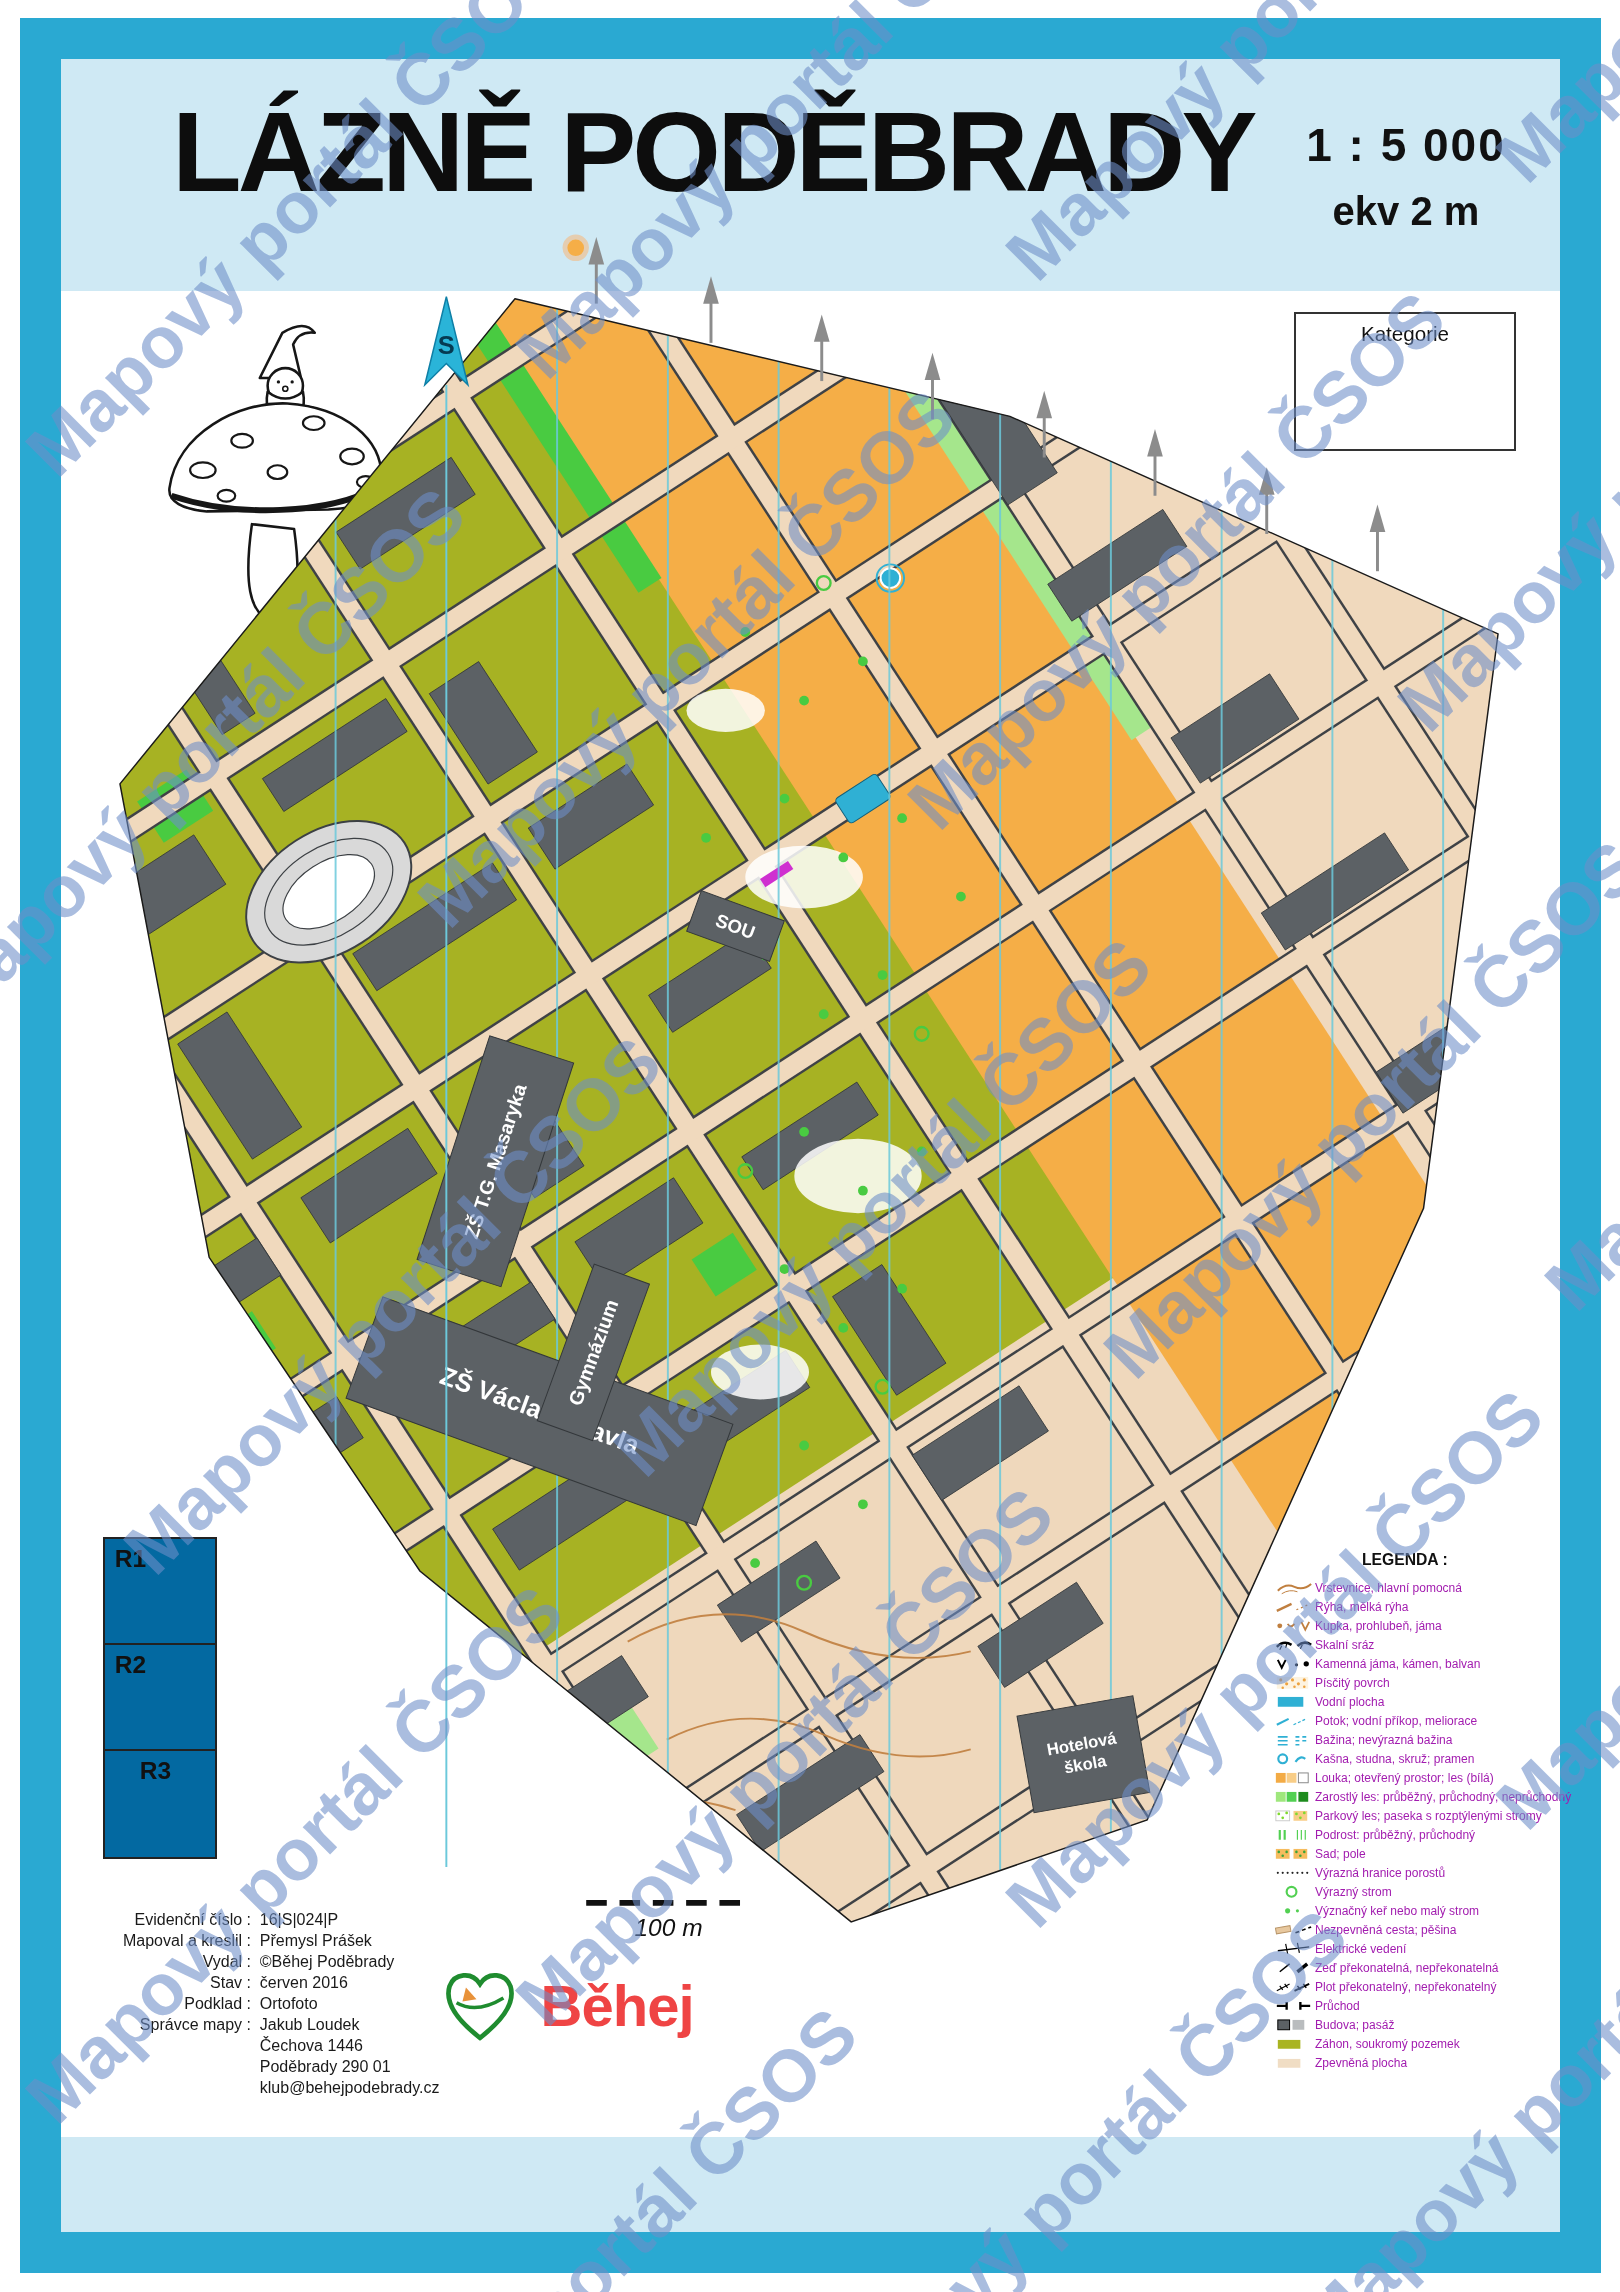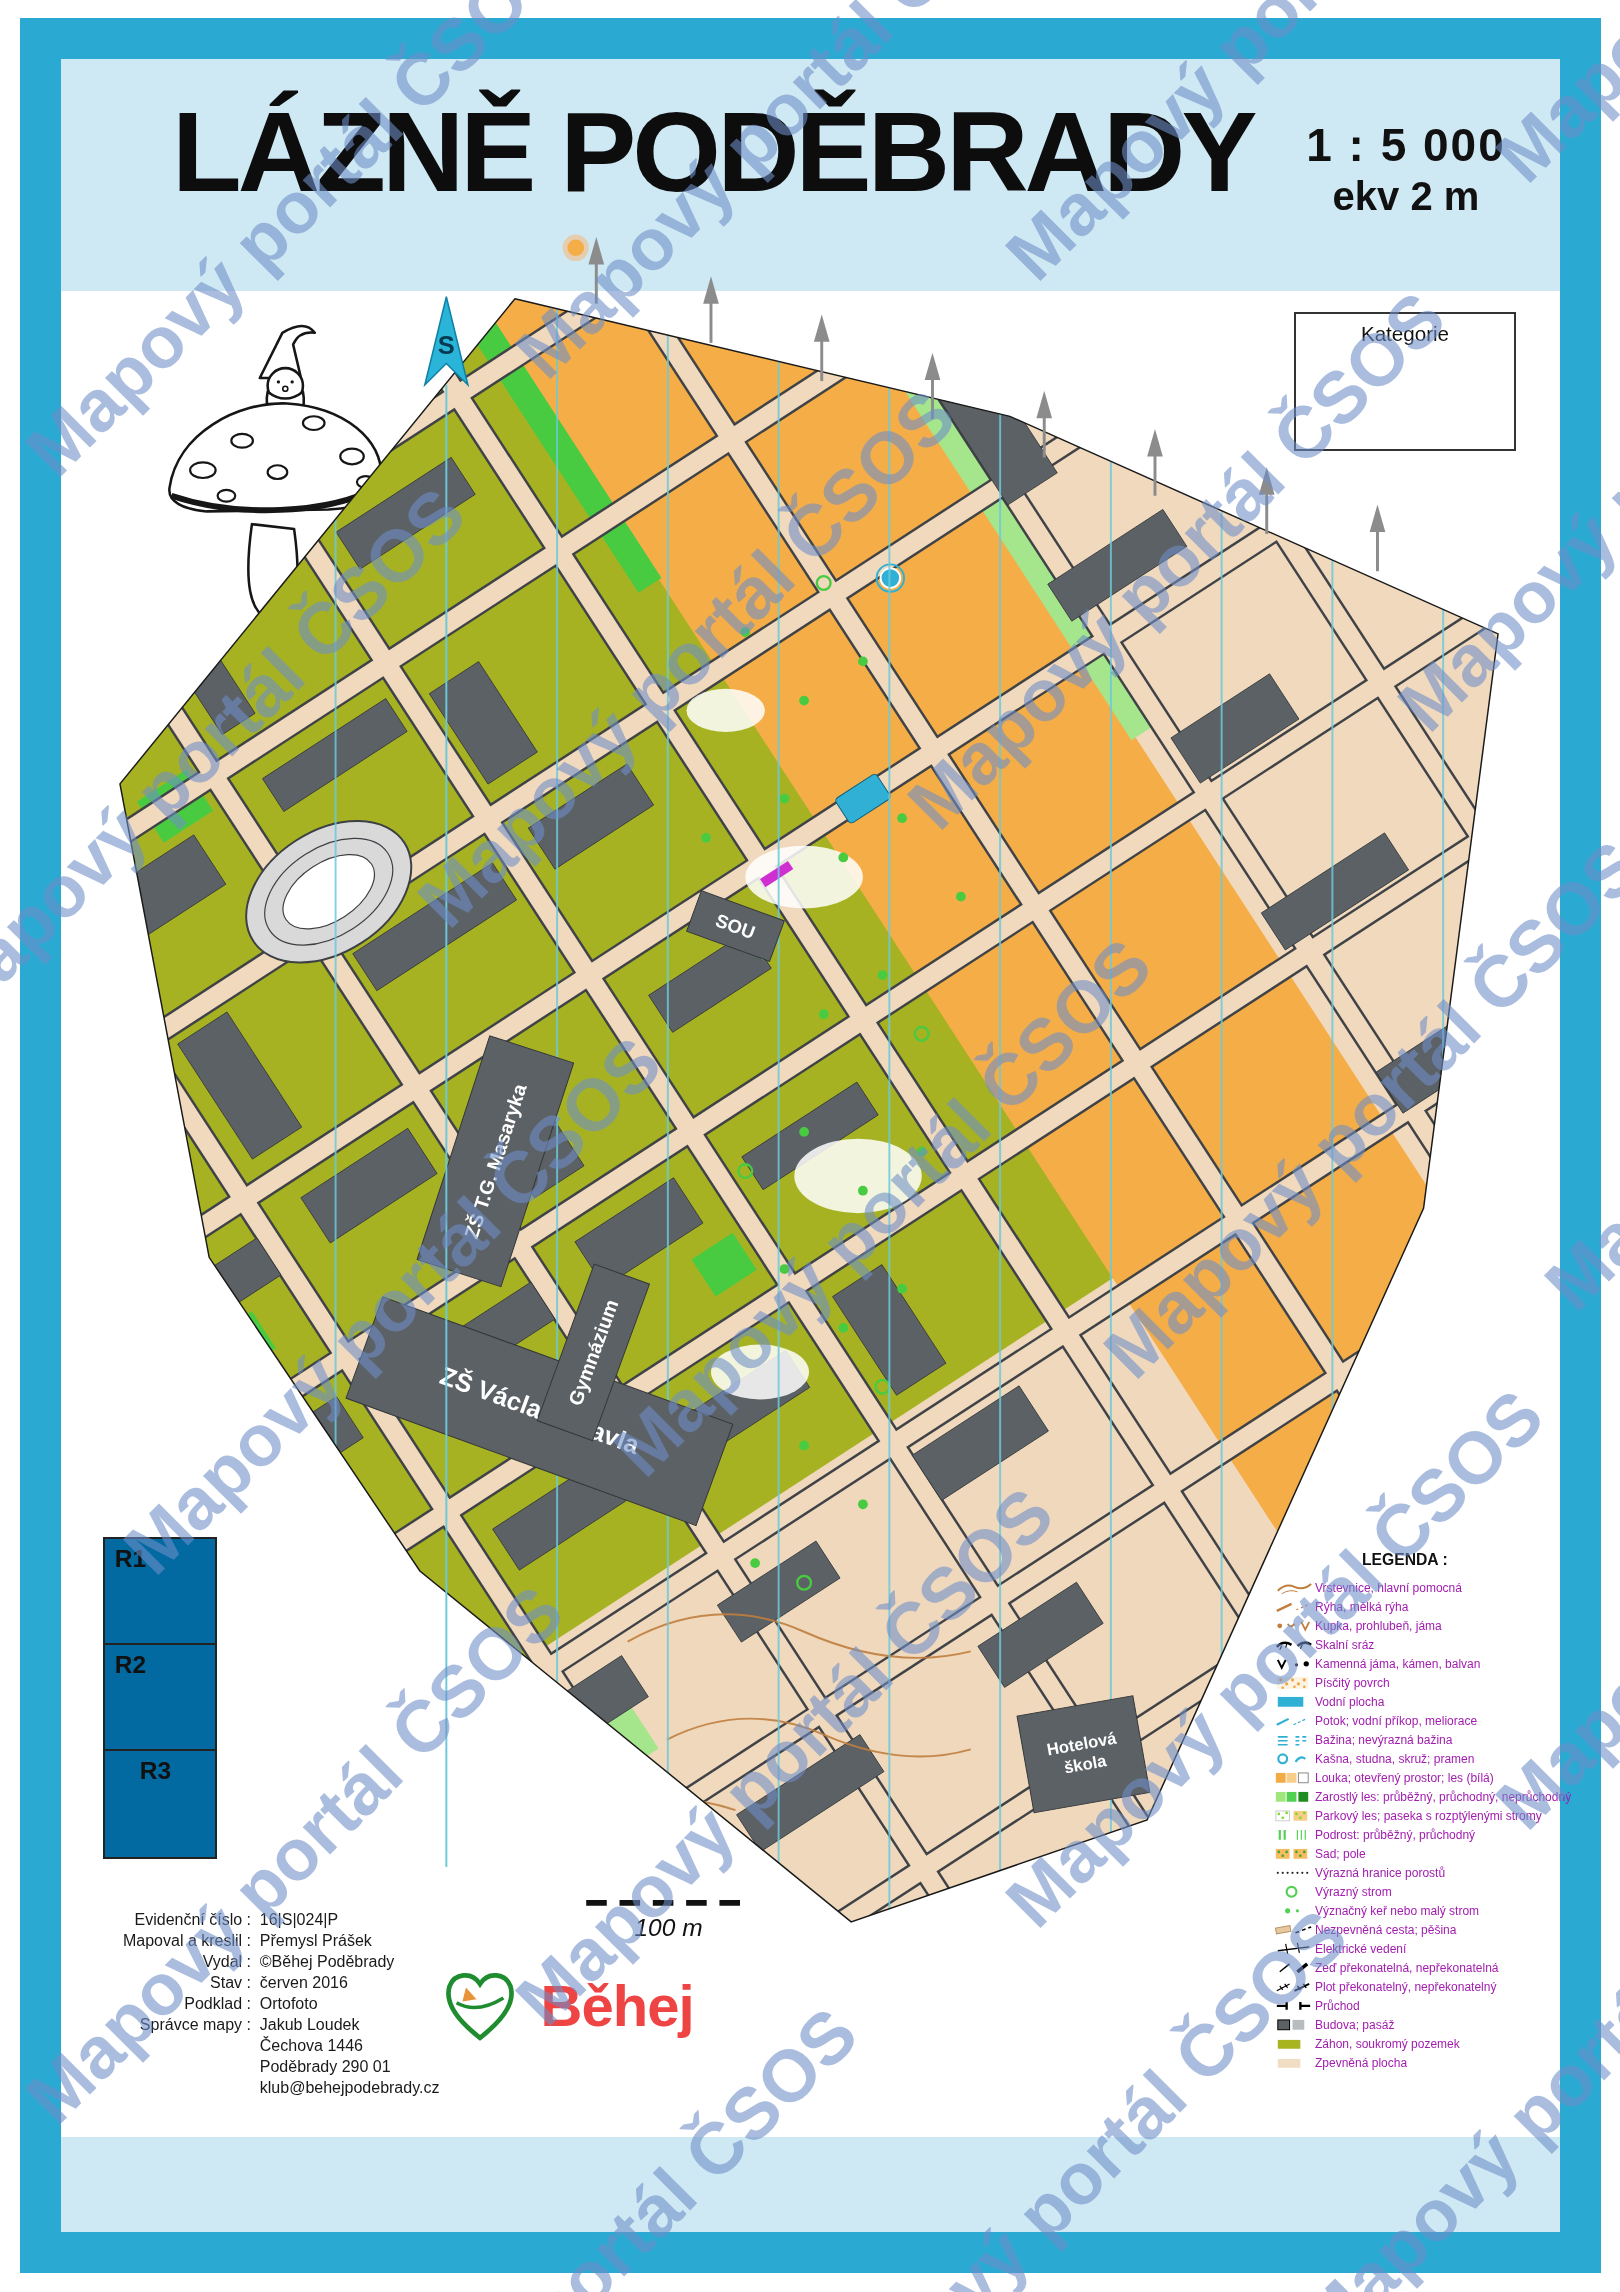--- a/index.html
+++ b/index.html
@@ -8,21 +8,21 @@
   
   .frame-outer{position:absolute;left:19.6px;top:17.6px;width:1581px;height:2255px;background:#2aa9d2;z-index:1;}
   .frame-inner{position:absolute;left:61px;top:59px;width:1499px;height:2173px;background:#ffffff;z-index:2;}
   .header-panel{position:absolute;left:61px;top:59px;width:1499px;height:232px;background:#cfe9f4;z-index:3;}
   .footer-panel{position:absolute;left:61px;top:2137px;width:1499px;height:95px;background:#cfe9f4;z-index:3;}
   
   .map-title{position:absolute;left:172px;top:86px;z-index:6;font-size:114px;font-weight:700;
              letter-spacing:-3.9px;color:#0d0d0d;white-space:nowrap;}
   .scale-block{position:absolute;left:1264px;top:118px;width:284px;z-index:6;text-align:center;color:#111;}
   .scale-block .sc1{font-size:46px;font-weight:700;letter-spacing:2px;}
-  .scale-block .sc2{font-size:40px;font-weight:700;margin-top:2px;}
+  .scale-block .sc2{font-size:40px;font-weight:700;margin-top:17px;}
   
   .wm-layer{position:absolute;inset:0;z-index:50;pointer-events:none;}
   .wm{position:absolute;font-size:73px;font-weight:700;color:#6e8fc9;opacity:.58;white-space:nowrap;
       transform:rotate(-45deg);transform-origin:0 50%;}
   
   .kategorie-box{position:absolute;left:1294px;top:312px;width:218px;height:135px;background:#fff;
                  border:2px solid #333;z-index:8;}
   .kategorie-box .kt{padding-top:7.8px;text-align:center;font-size:20.6px;color:#111;}
   .relay-boxes{position:absolute;left:103px;top:1537px;width:110px;border:2px solid #222;z-index:8;background:#0369a1;}
   .relay-cell{height:106px;border-bottom:2px solid #222;box-sizing:border-box;}

